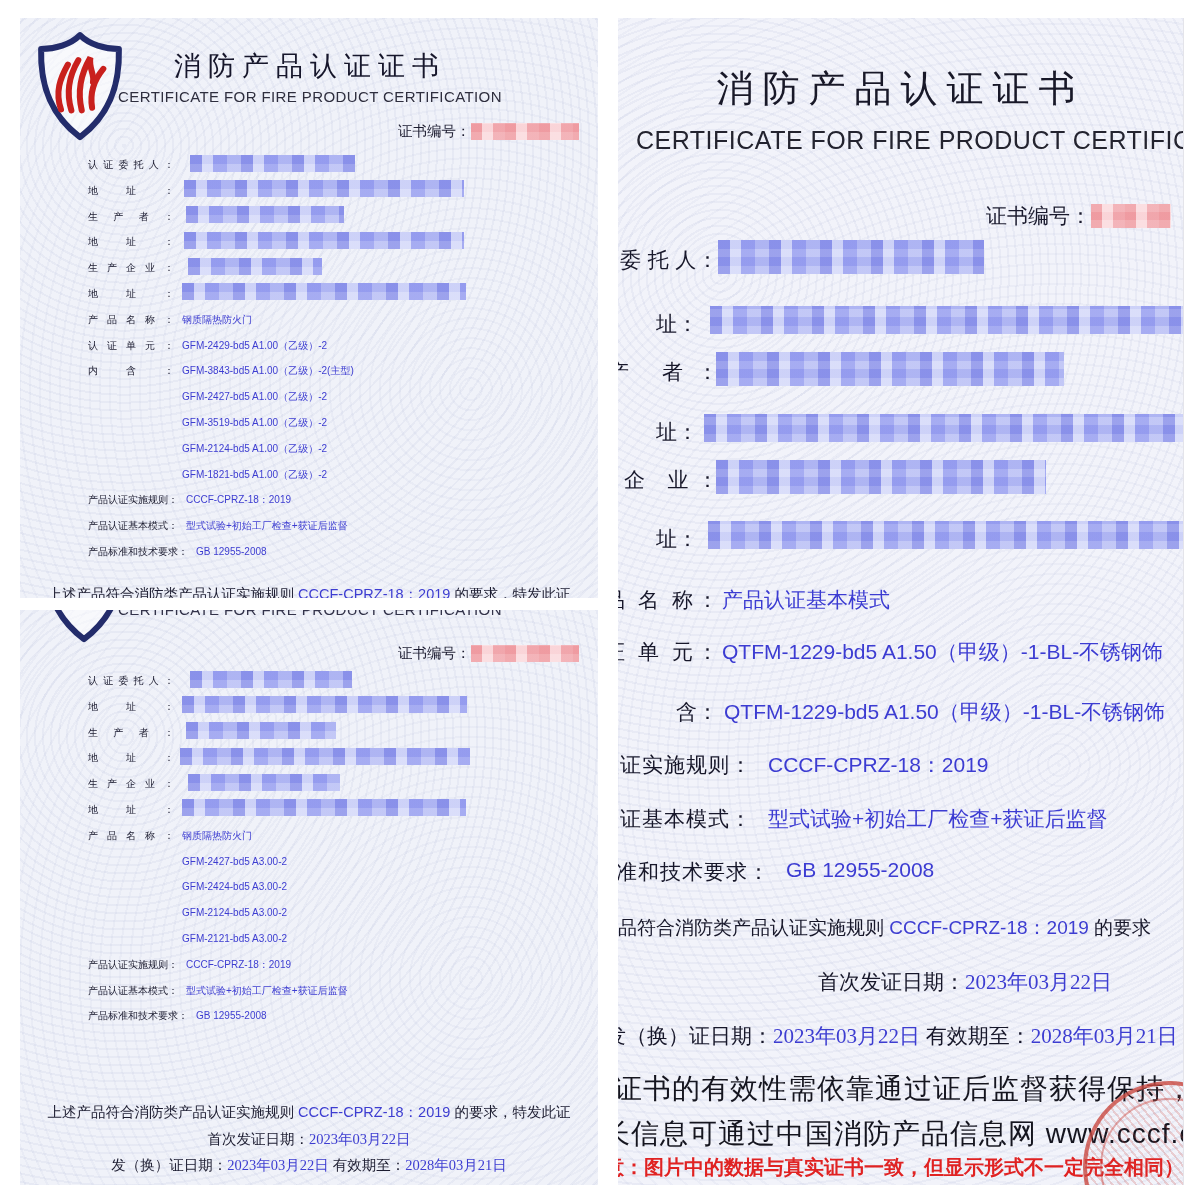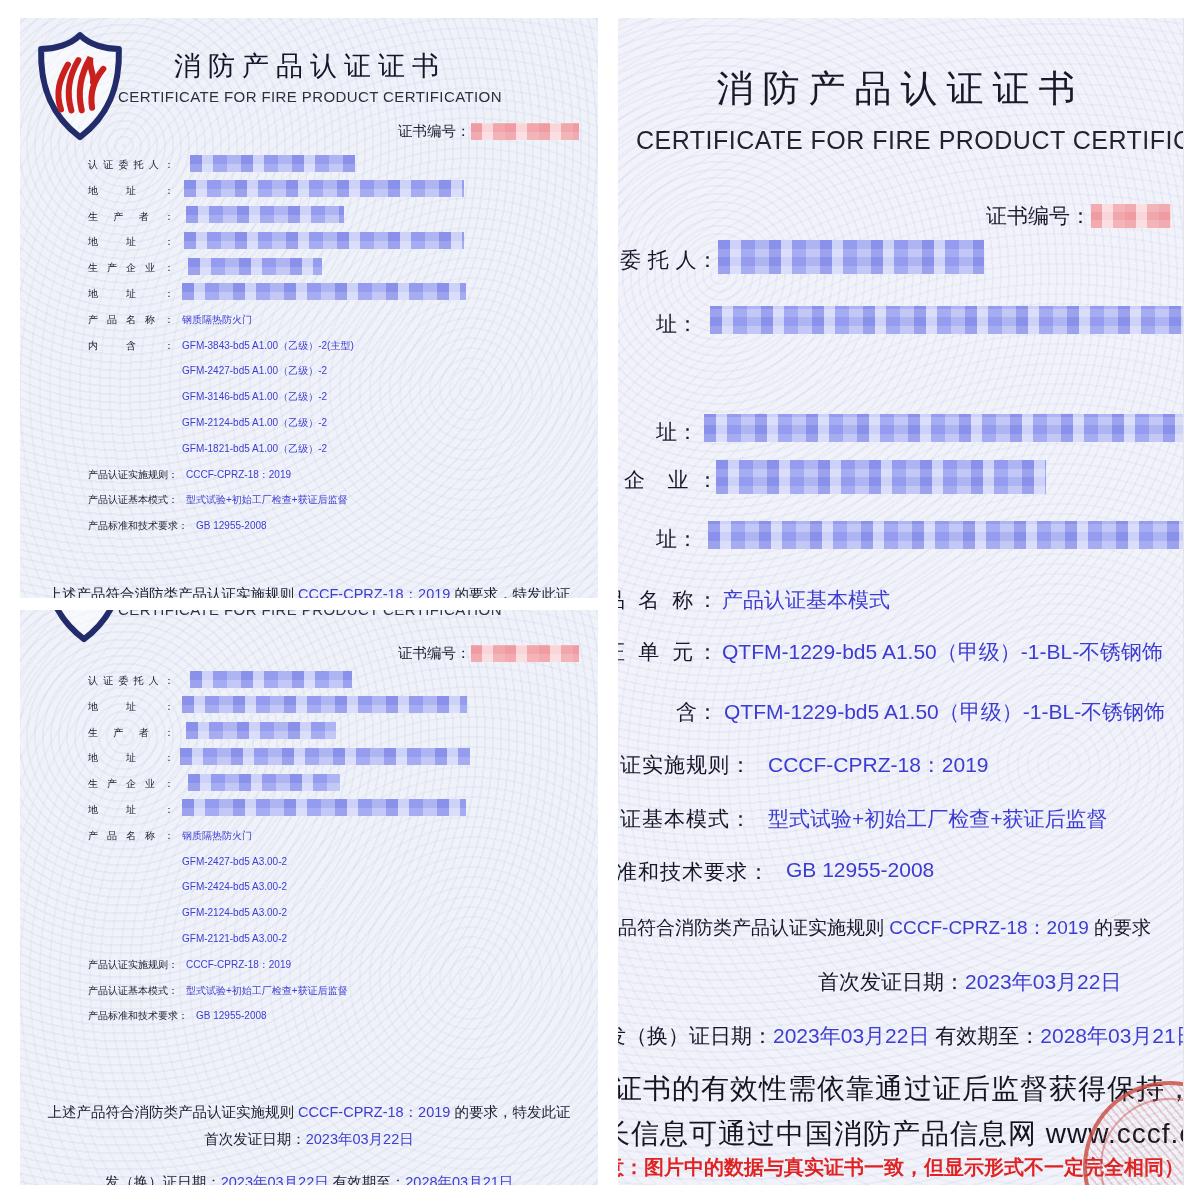--- a/index.html
+++ b/index.html
@@ -25,21 +25,21 @@
   #cert1 .cs-rows{top:134px;}
   #cert2 .cs-rows{top:58px;}
   .cs-row{height:25.8px;line-height:25.8px;font-size:10px;white-space:nowrap;}
   .lb{display:inline-block;width:86px;text-align:justify;text-align-last:justify;
       color:#1c1c30;vertical-align:top;}
   .lb.long{width:auto;min-width:86px;}
   .val{color:#3d3dd1;margin-left:8px;}
   .cs-footer{position:absolute;left:0;width:100%;text-align:center;font-size:14.5px;
              color:#1c1c30;white-space:nowrap;line-height:20px;}
   .rule{color:#3d3dd1;}
-  .date{color:#3d3dd1;}
+  .date{color:#3d3dd1;font-family:Liberation Serif, serif;}
 
   
   .redact{display:inline-block;height:17px;vertical-align:-3.5px;background-color:#b6bcf2;
     background-image:
       repeating-linear-gradient(90deg, rgba(88,96,224,.38) 0 12px, rgba(235,238,255,.55) 12px 23px,
         rgba(122,130,238,.42) 23px 37px, rgba(188,194,250,.30) 37px 51px),
       repeating-linear-gradient(0deg, rgba(255,255,255,.22) 0 8px, rgba(98,106,228,.16) 8px 17px);}
   .redact.pink{background-color:#f3bcc0;
     background-image:
       repeating-linear-gradient(90deg, rgba(235,120,128,.40) 0 11px, rgba(255,235,238,.60) 11px 22px,
@@ -51,21 +51,21 @@
   #cert1 .logo{left:8px;top:12px;}
   #cert2 .logo{left:12px;top:-78px;}
 
   
   .cl-title{position:absolute;left:0;top:46px;width:100%;text-align:center;
             font-size:37px;letter-spacing:9px;color:#181828;white-space:nowrap;}
   .cl-sub{position:absolute;left:18px;top:108px;font-size:25px;letter-spacing:.5px;
           color:#23232f;white-space:nowrap;}
   .cl-certno{position:absolute;left:368px;top:184px;font-size:21px;color:#1a1a2e;white-space:nowrap;}
   .cl-row{position:absolute;left:0;width:100%;height:36px;font-size:21px;white-space:nowrap;}
-  .lb3{position:absolute;color:#17172a;white-space:nowrap;}
+  .lb3{position:absolute;color:#17172a;white-space:nowrap;font-family:Liberation Serif, serif;}
   .lb3.j{display:inline-block;text-align:justify;text-align-last:justify;}
   .val3{position:absolute;color:#3c3cd2;white-space:nowrap;}
   .inline-row{position:absolute;left:0;width:120%;font-size:21px;white-space:nowrap;color:#17172a;}
   .big{font-size:28px;color:#15151f;letter-spacing:1px;}
   .rednote{font-size:20px;font-weight:bold;color:#e02222;}
   .seal{position:absolute;width:164px;height:164px;right:-72px;bottom:-68px;border-radius:50%;
         border:4px solid rgba(201,74,66,.8);
         background:repeating-linear-gradient(50deg, rgba(201,74,66,.22) 0 2px, rgba(0,0,0,0) 2px 6px);}
   .seal::after{content:"";position:absolute;inset:13px;border:2px solid rgba(201,74,66,.45);border-radius:50%;}
 </style>
@@ -90,23 +90,24 @@
       <span>证书编号：</span><span class="redact pink" style="width:108px"></span>
     </div>
     <div class="cs-rows">
       <div class="cs-row"><span class="lb">认证委托人：</span><span class="redact" style="width:165px;margin-left:16px"></span></div>
       <div class="cs-row"><span class="lb">地址：</span><span class="redact" style="width:280px;margin-left:10px"></span></div>
       <div class="cs-row"><span class="lb">生产者：</span><span class="redact" style="width:158px;margin-left:12px"></span></div>
       <div class="cs-row"><span class="lb">地址：</span><span class="redact" style="width:280px;margin-left:10px"></span></div>
       <div class="cs-row"><span class="lb">生产企业：</span><span class="redact" style="width:134px;margin-left:14px"></span></div>
       <div class="cs-row"><span class="lb">地址：</span><span class="redact" style="width:284px;margin-left:8px"></span></div>
       <div class="cs-row"><span class="lb">产品名称：</span><span class="val">钢质隔热防火门</span></div>
+      <div class="cs-row"><span class="lb">认证单元：</span><span class="val">GFM-2429-bd5 A1.00（乙级）-2</span></div>
       <div class="cs-row"><span class="lb">内含：</span><span class="val">GFM-3843-bd5 A1.00（乙级）-2(主型)</span></div>
       <div class="cs-row"><span class="lb"></span><span class="val">GFM-2427-bd5 A1.00（乙级）-2</span></div>
-      <div class="cs-row"><span class="lb"></span><span class="val">GFM-3146-bd5 A1.00（乙级）-2</span></div>
+      <div class="cs-row"><span class="lb"></span><span class="val">GFM-3519-bd5 A1.00（乙级）-2</span></div>
       <div class="cs-row"><span class="lb"></span><span class="val">GFM-2124-bd5 A1.00（乙级）-2</span></div>
       <div class="cs-row"><span class="lb"></span><span class="val">GFM-1821-bd5 A1.00（乙级）-2</span></div>
       <div class="cs-row"><span class="lb long">产品认证实施规则：</span><span class="val">CCCF-CPRZ-18：2019</span></div>
       <div class="cs-row"><span class="lb long">产品认证基本模式：</span><span class="val">型式试验+初始工厂检查+获证后监督</span></div>
       <div class="cs-row"><span class="lb long">产品标准和技术要求：</span><span class="val">GB 12955-2008</span></div>
     </div>
     <div class="cs-footer" style="top:566px">
       <span>上述产品符合消防类产品认证实施规则 </span><span class="rule">CCCF-CPRZ-18：2019</span><span> 的要求，特发此证</span>
     </div>
   </section>
@@ -134,40 +135,44 @@
       <div class="cs-row"><span class="lb long">产品认证实施规则：</span><span class="val">CCCF-CPRZ-18：2019</span></div>
       <div class="cs-row"><span class="lb long">产品认证基本模式：</span><span class="val">型式试验+初始工厂检查+获证后监督</span></div>
       <div class="cs-row"><span class="lb long">产品标准和技术要求：</span><span class="val">GB 12955-2008</span></div>
     </div>
     <div class="cs-footer" style="top:492px">
       <span>上述产品符合消防类产品认证实施规则 </span><span class="rule">CCCF-CPRZ-18：2019</span><span> 的要求，特发此证</span>
     </div>
     <div class="cs-footer" style="top:519px">
       <span>首次发证日期：</span><span class="date">2023年03月22日</span>
     </div>
-    <div class="cs-footer" style="top:562px">
+    <div class="cs-footer" style="top:545px">
       <span>发（换）证日期：</span><span class="date">2023年03月22日</span><span> 有效期至：</span><span class="date">2028年03月21日</span>
     </div>
   </section>
 
   <section class="panel" id="cert3">
     <div class="cl-title">消防产品认证证书</div>
     <div class="cl-sub">CERTIFICATE FOR FIRE PRODUCT CERTIFICATION</div>
     <div class="cl-certno">
       <span>证书编号：</span><span class="redact pink" style="width:80px;height:24px;vertical-align:-5px"></span>
     </div>
 
     <div class="cl-row" style="top:228px">
       <span class="lb3 j" style="left:2px;width:98px">委 托 人：</span>
       <span class="redact abs" style="left:100px;top:-6px;width:266px;height:34px"></span>
     </div>
     <div class="cl-row" style="top:292px">
       <span class="lb3" style="left:38px">址：</span>
       <span class="redact abs" style="left:92px;top:-4px;width:475px;height:28px"></span>
     </div>
+    <div class="cl-row" style="top:340px">
+      <span class="lb3 j" style="left:-10px;width:110px">产 者：</span>
+      <span class="redact abs" style="left:98px;top:-6px;width:348px;height:34px"></span>
+    </div>
     <div class="cl-row" style="top:400px">
       <span class="lb3" style="left:38px">址：</span>
       <span class="redact abs" style="left:86px;top:-4px;width:481px;height:28px"></span>
     </div>
     <div class="cl-row" style="top:448px">
       <span class="lb3 j" style="left:6px;width:94px">企 业：</span>
       <span class="redact abs" style="left:98px;top:-6px;width:330px;height:34px"></span>
     </div>
     <div class="cl-row" style="top:507px">
       <span class="lb3" style="left:38px">址：</span>

